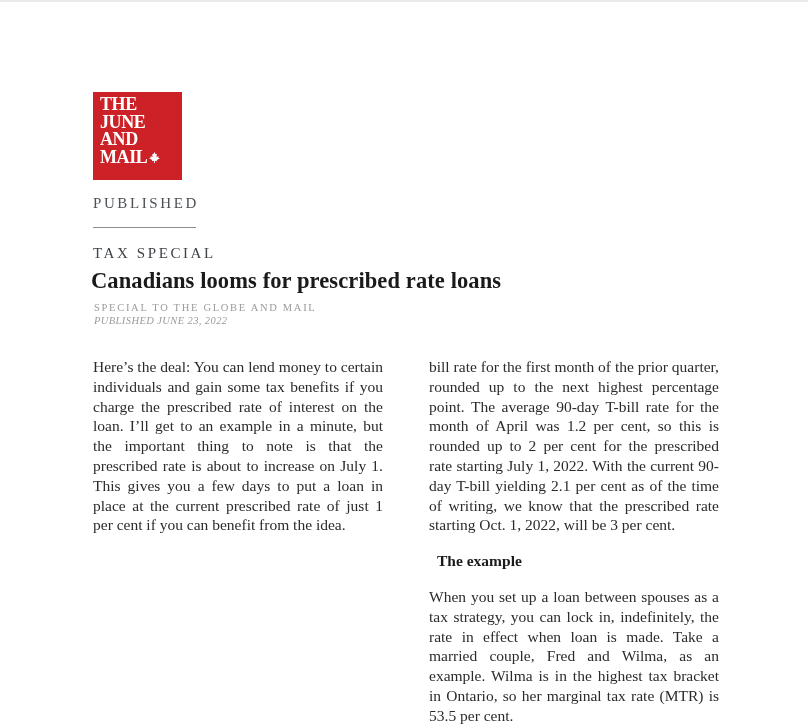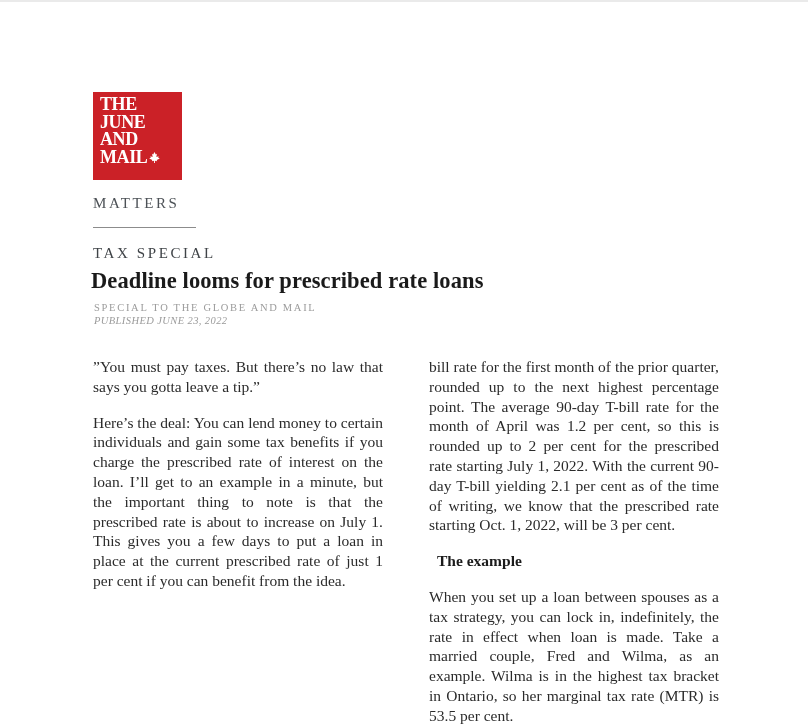--- a/index.html
+++ b/index.html
@@ -138,31 +138,30 @@
     <span class="logo-line">
       <span>MAIL</span>
       <span class="leaf">
         <svg viewBox="0 0 100 100" aria-hidden="true">
           <path d="M50 0 L38 22 L28 16 L33 45 L12 38 L17 50 L2 58 L30 72 L26 84 L46 80 L46 100 L54 100 L54 80 L74 84 L70 72 L98 58 L83 50 L88 38 L67 45 L72 16 L62 22 Z"></path>
         </svg>
       </span>
     </span>
   </div>
 
-  <div class="author">MATTERS</div>
+  <div class="author">PUBLISHED</div>
   <div class="divider"></div>
   <div class="kicker">TAX SPECIAL</div>
 
-  <h1 class="headline">Deadline looms for prescribed rate loans</h1>
+  <h1 class="headline">Canadians looms for prescribed rate loans</h1>
   <div class="credit">SPECIAL TO THE GLOBE AND MAIL</div>
   <div class="published">PUBLISHED JUNE 23, 2022</div>
 
   <div class="columns">
     <div class="col">
-      <p>”You must pay taxes. But there’s no law that says you gotta leave a tip.”</p>
       <p>Here’s the deal: You can lend money to certain individuals and gain some tax benefits if you charge the prescribed rate of interest on the loan. I’ll get to an example in a minute, but the important thing to note is that the prescribed rate is about to increase on July 1. This gives you a few days to put a loan in place at the current prescribed rate of just 1 per cent if you can benefit from the idea.</p>
     </div>
     <div class="col">
       <p>bill rate for the first month of the prior quarter, rounded up to the next highest percentage point. The average 90-day T-bill rate for the month of April was 1.2 per cent, so this is rounded up to 2 per cent for the prescribed rate starting July 1, 2022. With the current 90-day T-bill yielding 2.1 per cent as of the time of writing, we know that the prescribed rate starting Oct. 1, 2022, will be 3 per cent.</p>
       <h3>The example</h3>
       <p>When you set up a loan between spouses as a tax strategy, you can lock in, indefinitely, the rate in effect when loan is made. Take a married couple, Fred and Wilma, as an example. Wilma is in the highest tax bracket in Ontario, so her marginal tax rate (MTR) is 53.5 per cent.</p>
     </div>
   </div>
 </div>
 

